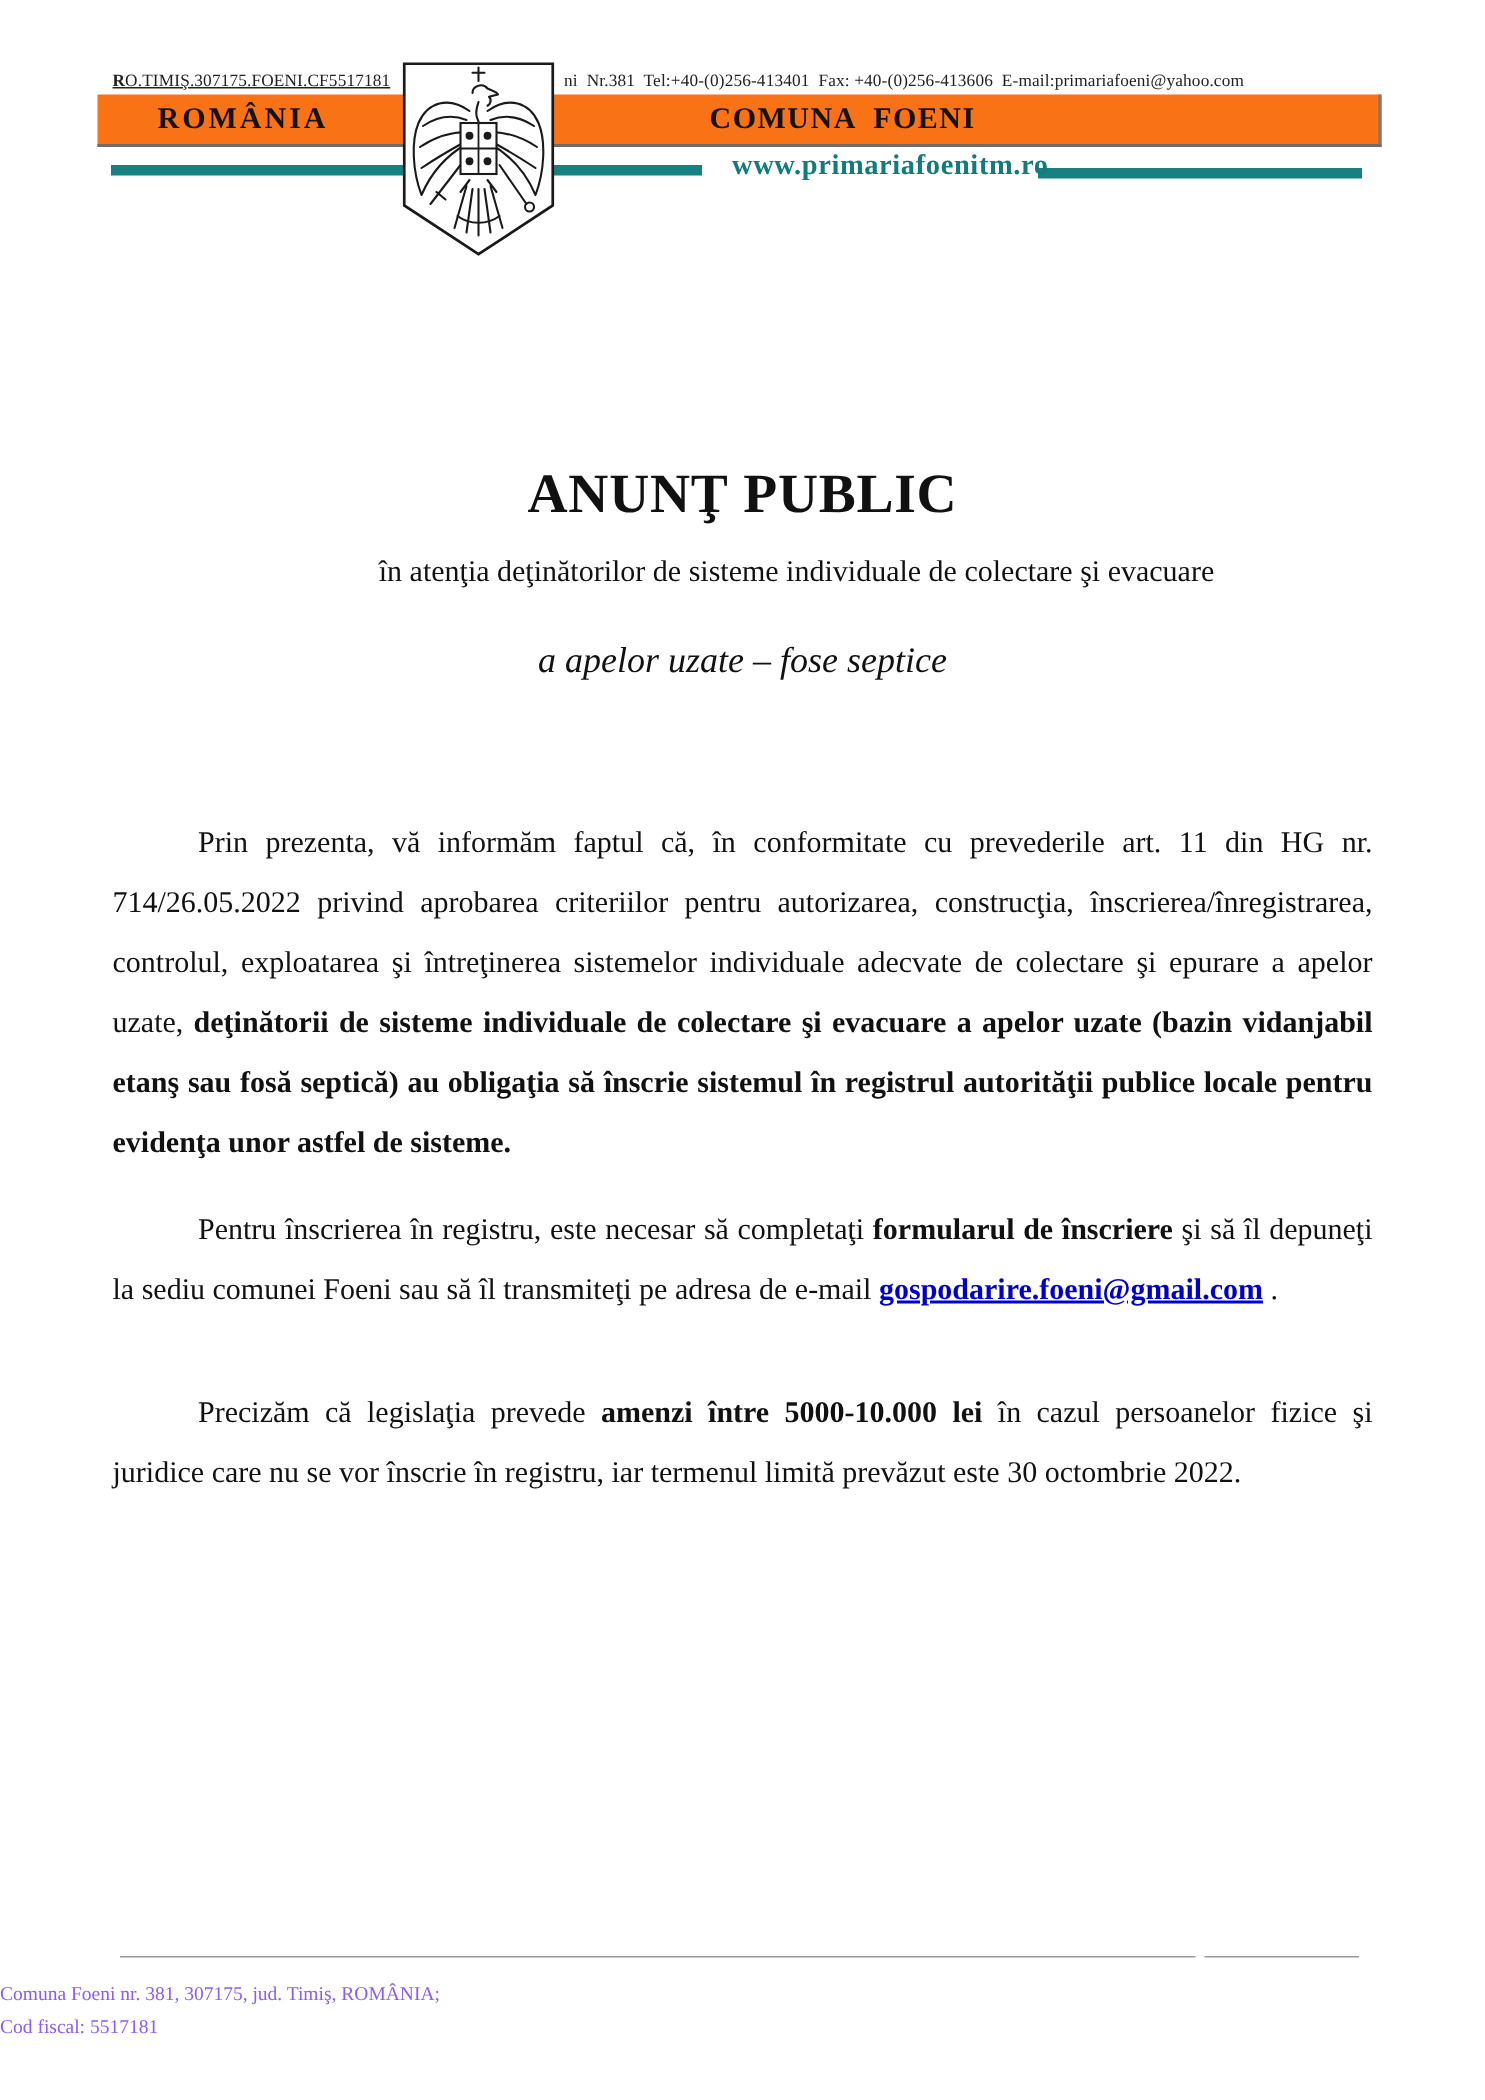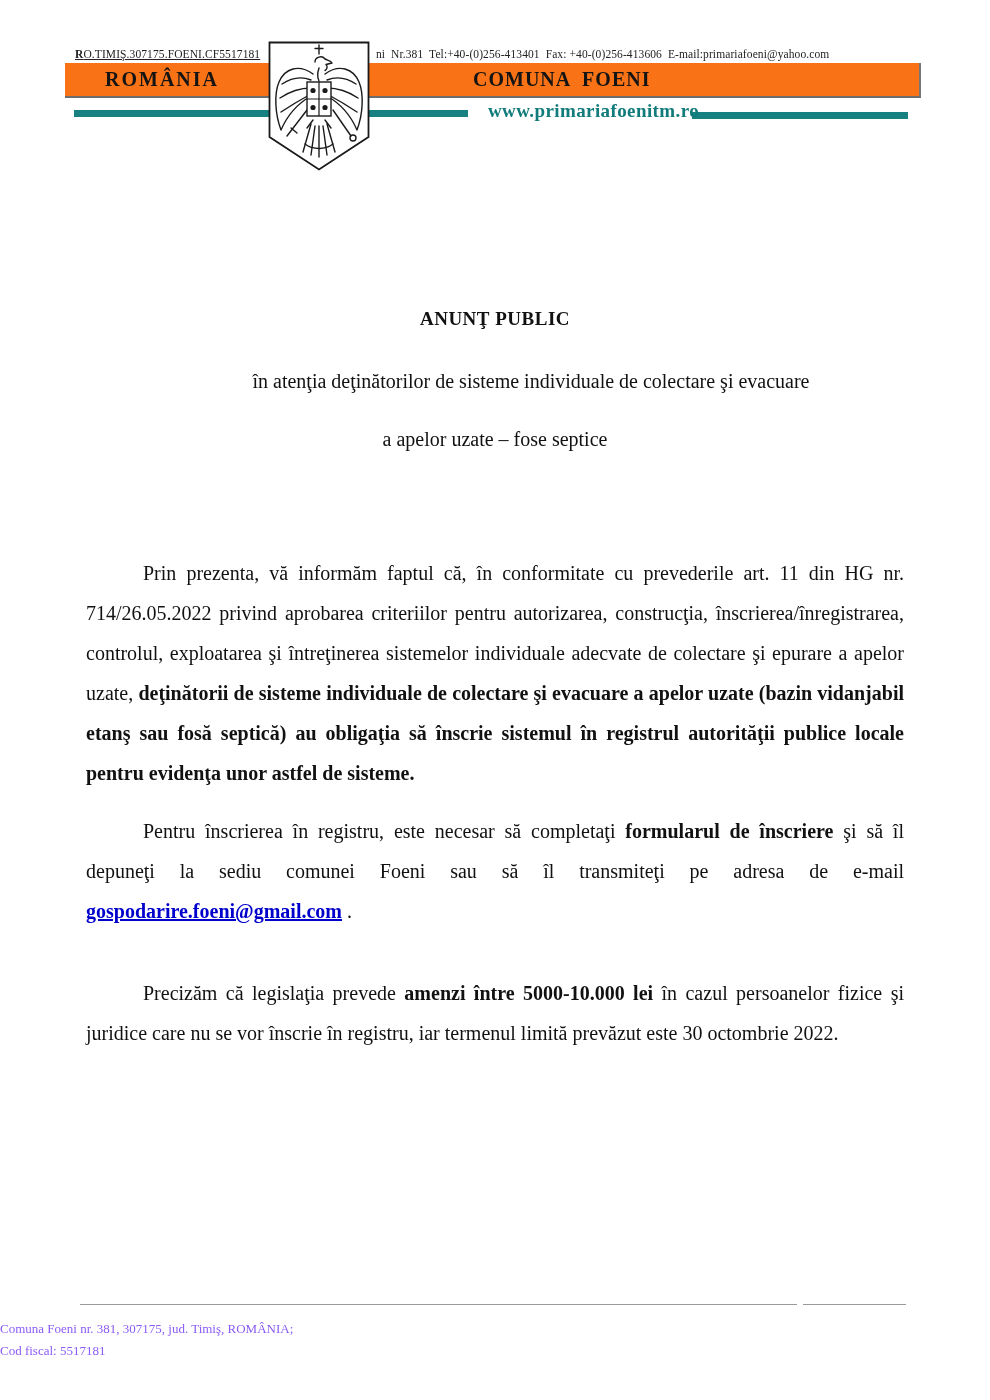--- a/index.html
+++ b/index.html
@@ -25,27 +25,27 @@
   .teal-line{position:absolute;height:7px;background:#178080;z-index:1;}
   .teal-left{left:74px;top:110px;width:394px;}
   .teal-right{left:692px;top:112px;width:216px;}
   .website{
     position:absolute;left:488px;top:100px;font-weight:bold;font-size:19px;
     color:#127b7b;letter-spacing:.4px;z-index:2;text-align:right;
   }
   .crest{position:absolute;left:266px;top:39px;z-index:5;line-height:0;}
   
   .doc-title{position:absolute;left:0;top:308px;width:100%;text-align:center;
-    font-weight:bold;font-size:19px;letter-spacing:.5px;}
+    font-weight:bold;font-size:37px;letter-spacing:.5px;}
   .doc-sub1{position:absolute;left:0;top:370px;width:100%;text-align:center;font-size:20px;padding-left:36px;}
-  .doc-sub2{position:absolute;left:0;top:428px;width:100%;text-align:center;font-size:20px;}
+  .doc-sub2{position:absolute;left:0;top:428px;width:100%;text-align:center;font-size:24px;font-style:italic;}
   
   .body-text{position:absolute;left:74px;top:541px;width:842px;}
   .body-text p{
-    margin:12px;font-size:20px;line-height:40px;text-align:justify;text-indent:57px;
+    margin:1px;font-size:20px;line-height:40px;text-align:justify;text-indent:57px;
   }
   .body-text p.p2{margin-top:18px;}
   .body-text p.p3{margin-top:42px;}
   .email-link{color:#0000cc;font-weight:bold;text-decoration:underline;}
   
   .footer-rule{position:absolute;top:1304px;height:1px;background:#9a9a9a;}
   .footer-rule.seg1{left:80px;width:717px;}
   .footer-rule.seg2{left:803px;width:103px;}
   .footer-text{position:absolute;left:0;width:100%;
     color:#8b5cf6;font-size:13px;line-height:22px;}

